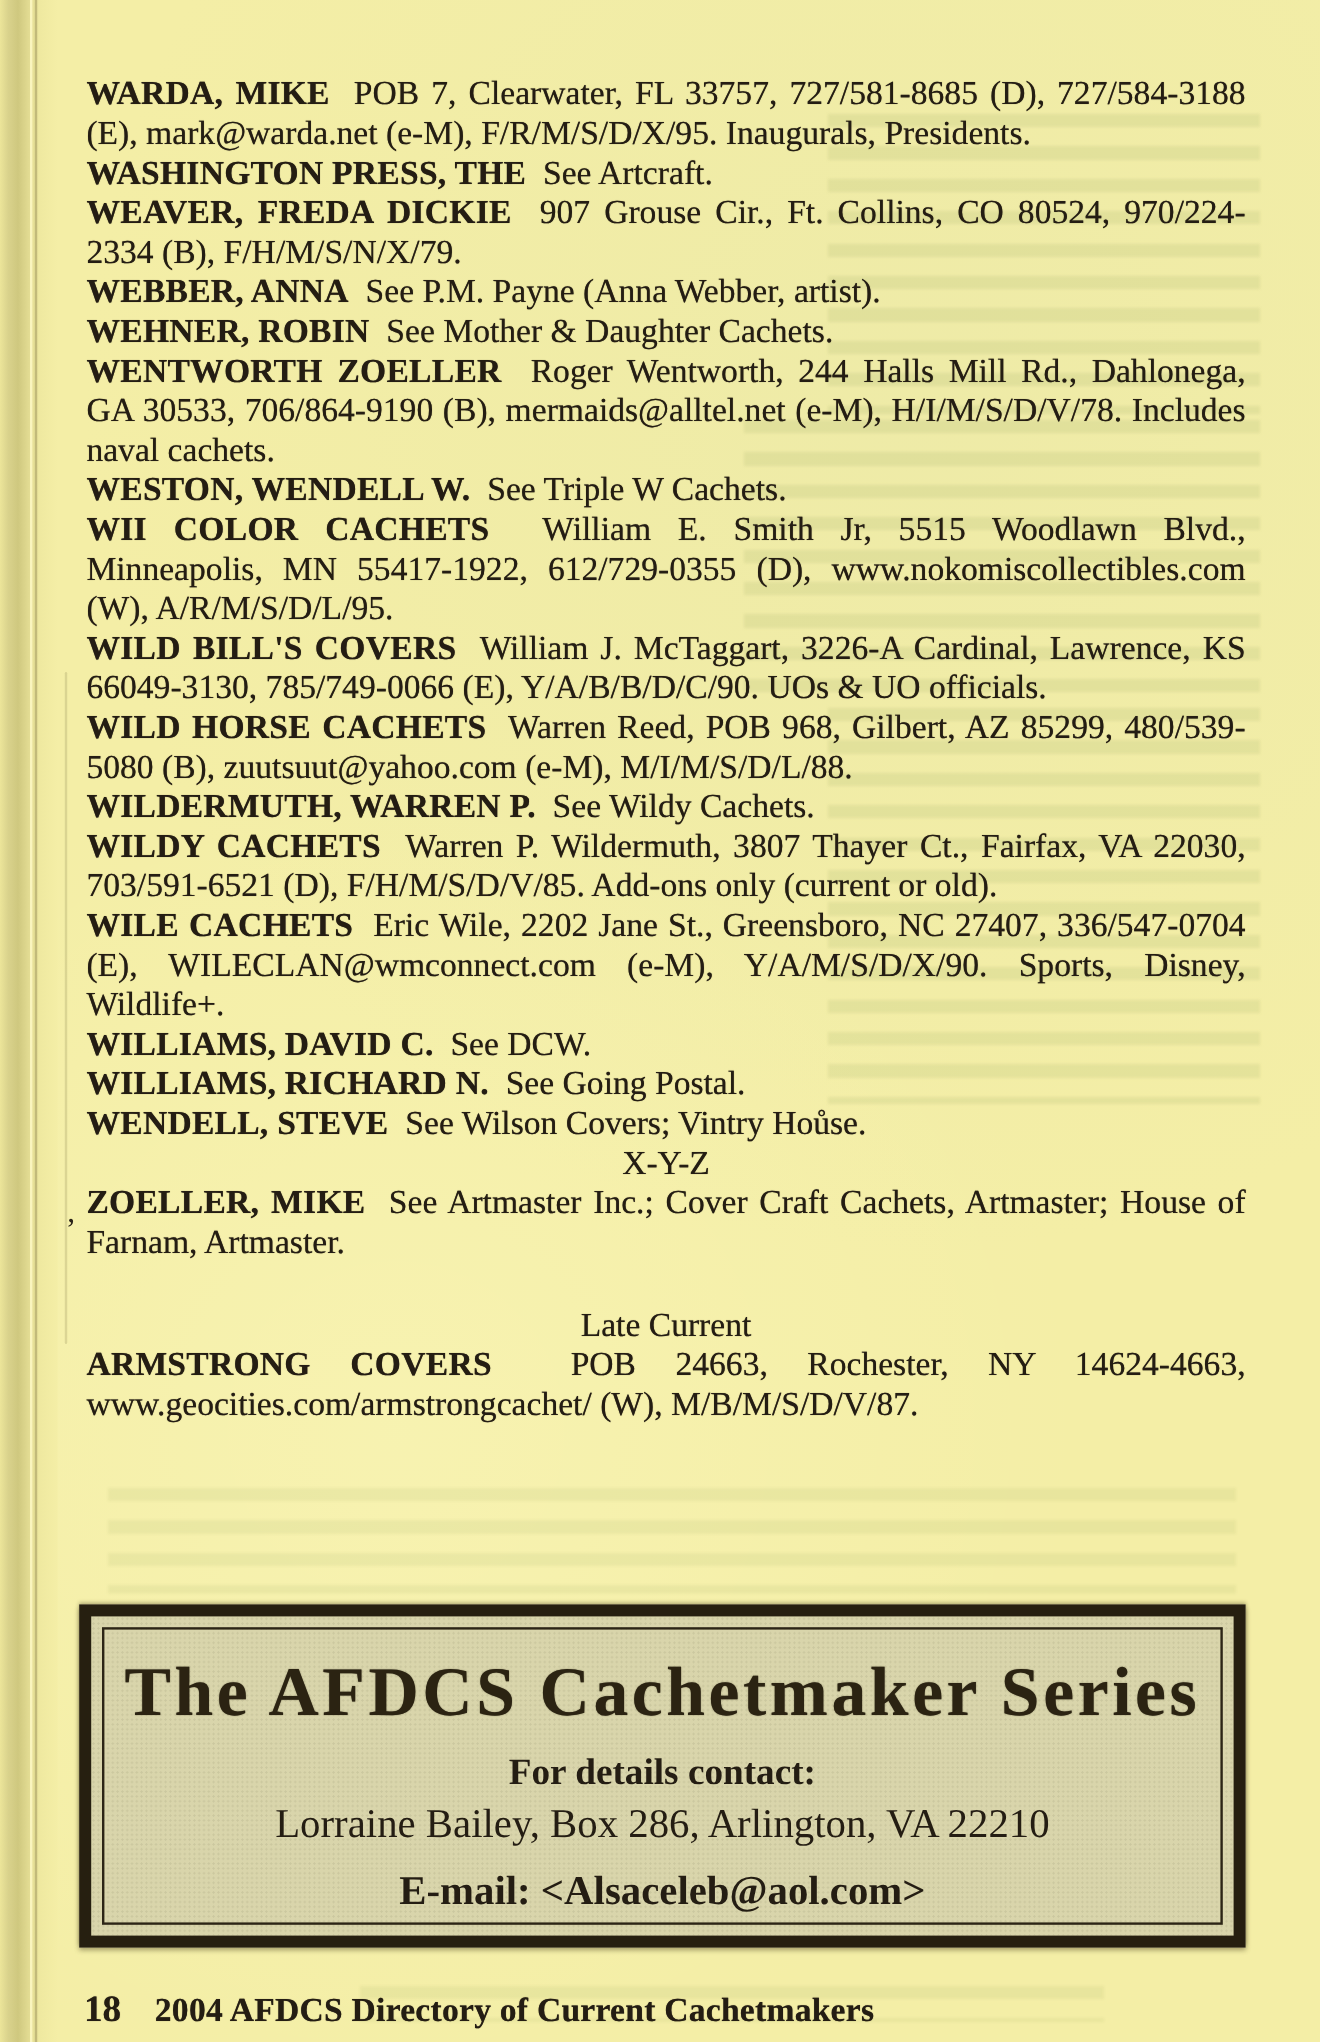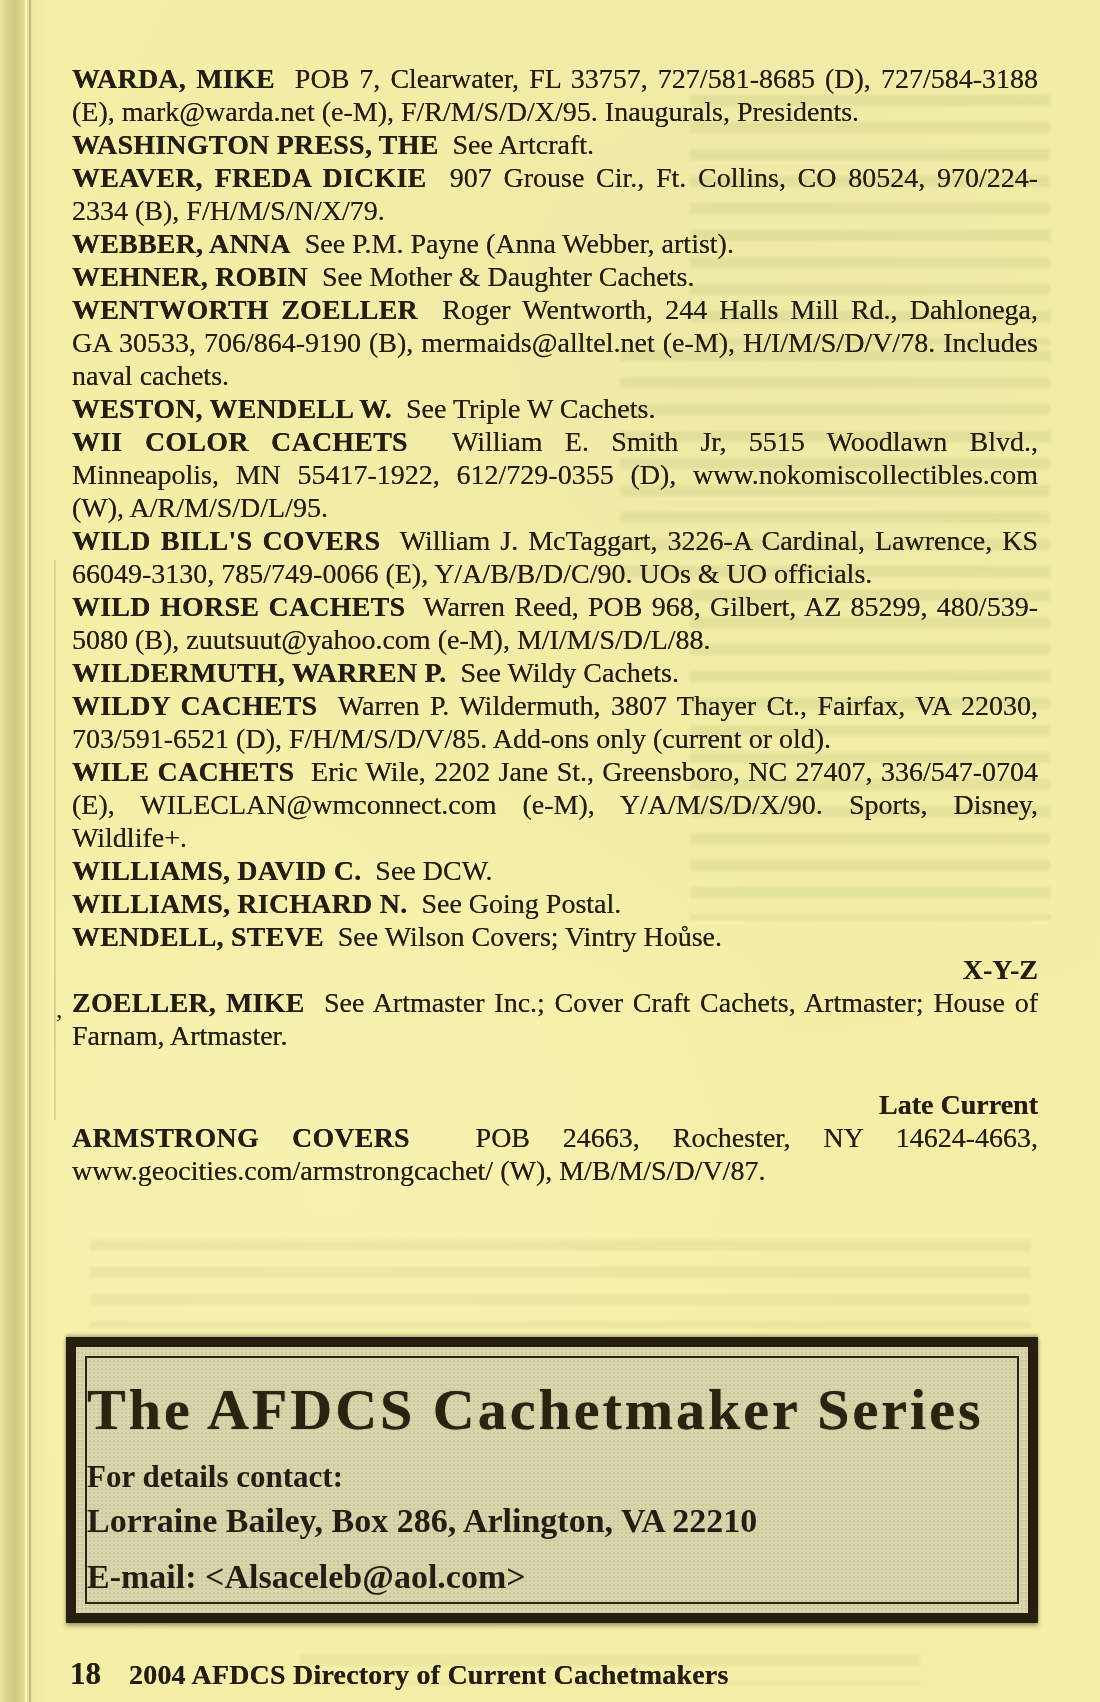--- a/index.html
+++ b/index.html
@@ -46,47 +46,48 @@
 
   .content {
     position:absolute; left:72px; top:62px; width:966px;
     font-size:28px; line-height:33px;
     text-align:justify;
     text-shadow:0 0 0.6px rgba(36,29,19,0.8);
   }
   .entry { margin:0; text-align:justify; }
   .entry-name { font-weight:bold; letter-spacing:0.2px; }
   .center-head {
-    margin:0; font-size:28px; line-height:33px; text-align:right; font-weight:bold;
+    margin:0; font-size:28px; line-height:33px; text-align:center; font-weight:normal;
   }
   .late-head { margin-top:36px; }
 
   .margin-artifact {
     position:absolute; left:56px; top:995px; font-size:26px; color:#2a2318;
   }
 
   
   .ad-box {
     position:absolute; left:66px; top:1337px; width:972px; height:286px;
     box-sizing:border-box;
     background:#d9d5ab;
     background-image:radial-gradient(rgba(85,85,55,0.10) 1px, rgba(0,0,0,0) 1px);
     background-size:4px 4px;
     border:10px solid #261f10;
     box-shadow:0 3px 4px rgba(70,62,28,0.45), 0 -2px 3px rgba(70,62,28,0.35);
   }
   .ad-inner {
     position:absolute; inset:9px; border:2px solid #2c2516;
+    text-align:center;
   }
   .ad-title {
     margin:22px 0 0 0; font-size:58px; line-height:60px; font-weight:bold;
     letter-spacing:3px; color:#2b2312; text-shadow:0 0 1px rgba(43,35,18,0.7);
   }
   .ad-contact { margin:20px 0 0 0; font-size:31px; line-height:34px; font-weight:bold; }
-  .ad-address { margin:8px 0 18px 0;  font-size:34px; line-height:38px; font-weight:bold; }
+  .ad-address { margin:8px 0 18px 0;  font-size:34px; line-height:38px; font-weight:normal; }
   .ad-email   { margin:6px 0 0 0;  font-size:34px; line-height:38px; font-weight:bold; }
 
   .page-footer {
     position:absolute; left:70px; top:1656px; width:960px;
     font-weight:bold; color:#241d13; text-shadow:0 0 0.6px rgba(36,29,19,0.8);
   }
   .page-num   { font-size:31px; }
   .footer-title { font-size:28px; margin-left:24px; letter-spacing:0.2px; }
 </style>
 </head>

